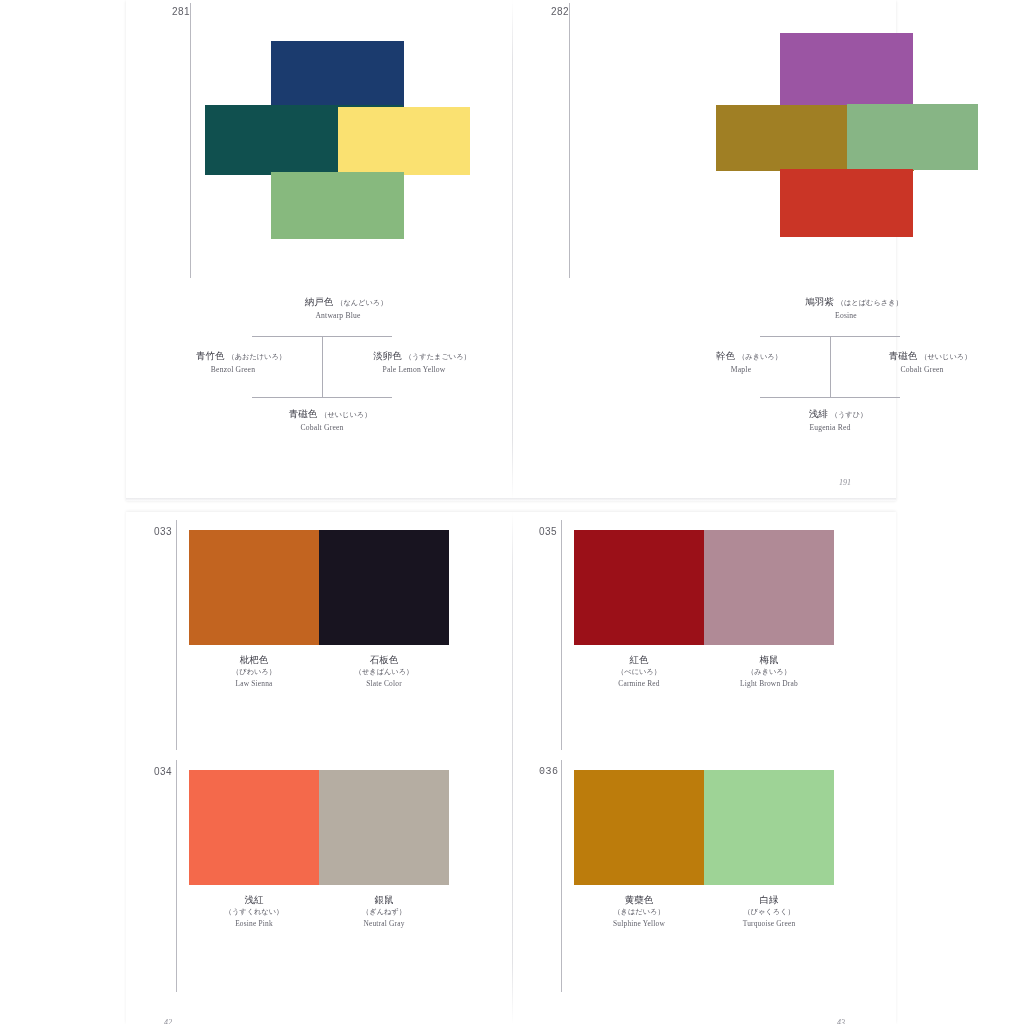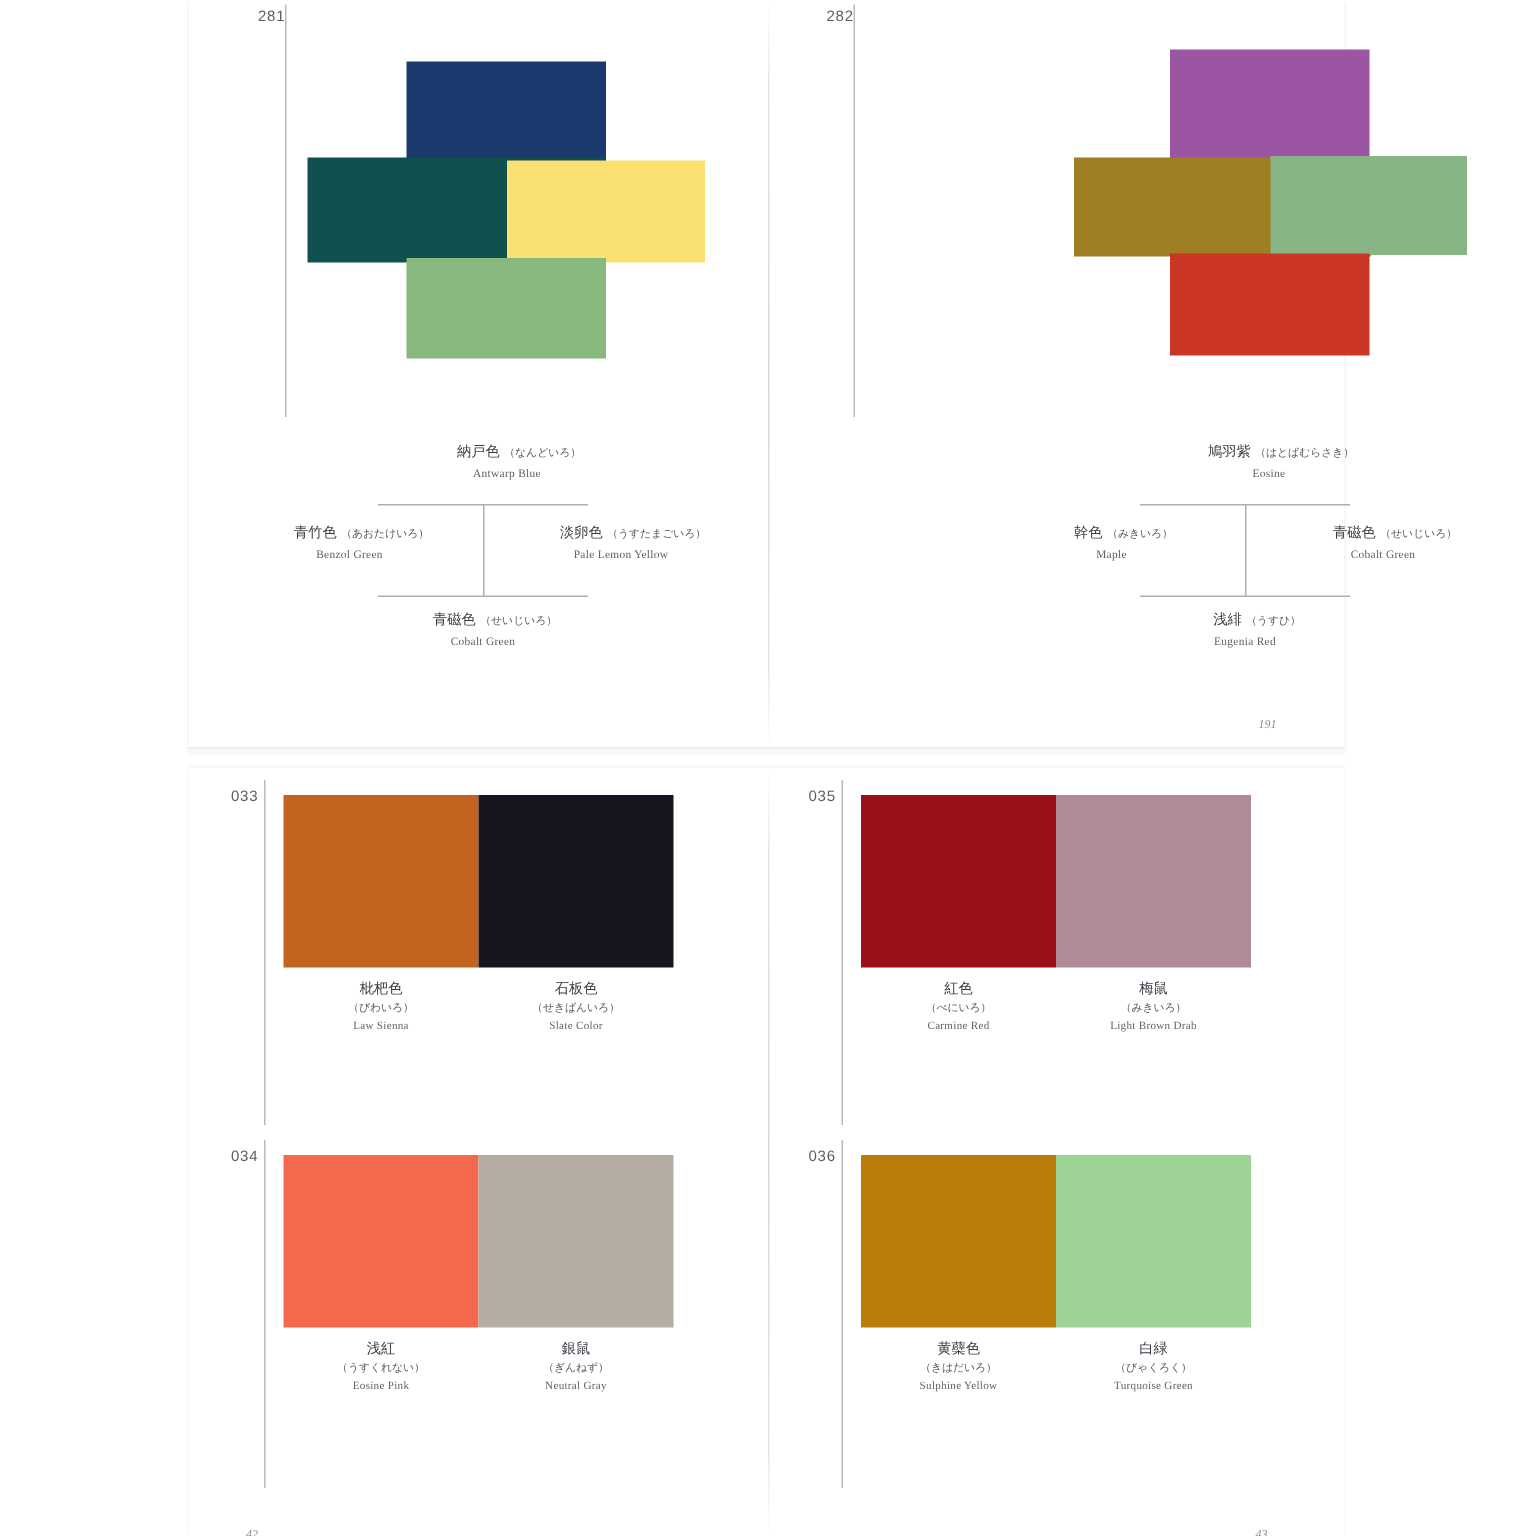--- a/index.html
+++ b/index.html
@@ -294,21 +294,21 @@
         <div class="jp">銀鼠</div>
         <div class="kana">（ぎんねず）</div>
         <div class="en">Neutral Gray</div>
       </div>
     </div>
 
     <div class="folio" style="left:38px; top:266px;">42</div>
   </div>
 
   <div class="plate" style="left:386px; top:240px; width:384px; height:250px;">
-    <div class="plate-num" style="left:27px; top:14px;">036</div>
+    <div class="plate-num" style="left:27px; top:14px;font-family:Liberation Mono, monospace;">036</div>
     <div class="plate-rule" style="left:49px; top:8px; height:232px;"></div>
 
     <div class="swatch" style="left:62px; top:18px; width:130px; height:115px; background:#BC7C0C;"></div>
     <div class="swatch" style="left:192px; top:18px; width:130px; height:115px; background:#9ED396;"></div>
 
     <div class="pair-labels" style="left:62px; top:142px; width:260px;">
       <div class="cell" style="width:130px;">
         <div class="jp">黄蘗色</div>
         <div class="kana">（きはだいろ）</div>
         <div class="en">Sulphine Yellow</div>

